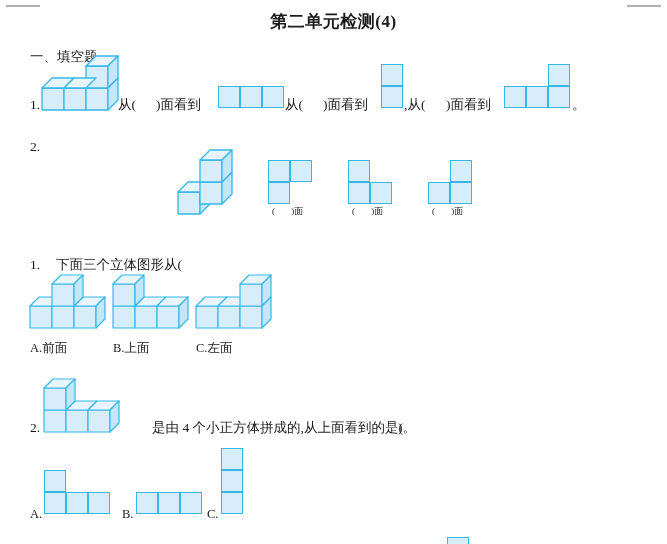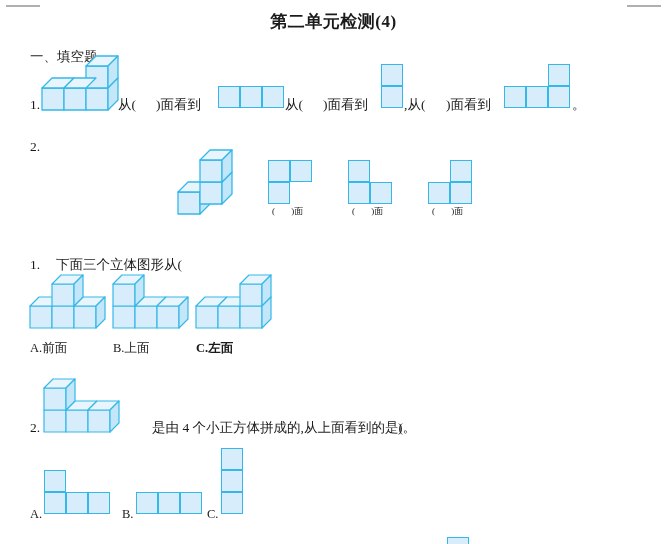--- a/index.html
+++ b/index.html
@@ -209,21 +209,21 @@
       </g>
     </svg>
   </div>
 
   <div class="txt txt-sm" style="left:30px;top:342px;">
     <span>A.</span><span>前面</span>
   </div>
   <div class="txt txt-sm" style="left:113px;top:342px;font-family:Liberation Serif, serif;">
     <span>B.</span><span>上面</span>
   </div>
-  <div class="txt txt-sm" style="left:196px;top:342px;font-weight:bold;">
+  <div class="txt txt-sm" style="left:196px;top:342px;">
     <span>C.</span><span>左面</span>
   </div>
 
   <div class="txt" style="left:30px;top:421px;">2.</div>
 
   <div class="iso" style="left:44px;top:392px;">
     <svg width="105" height="50" viewBox="0 0 105 50">
       <g stroke="#35b8e8" stroke-width="1.2" stroke-linejoin="round">
         <polygon points="0,18 22,18 22,40 0,40" fill="#d7edfb"></polygon>
         <polygon points="22,18 44,18 44,40 22,40" fill="#d7edfb"></polygon>

